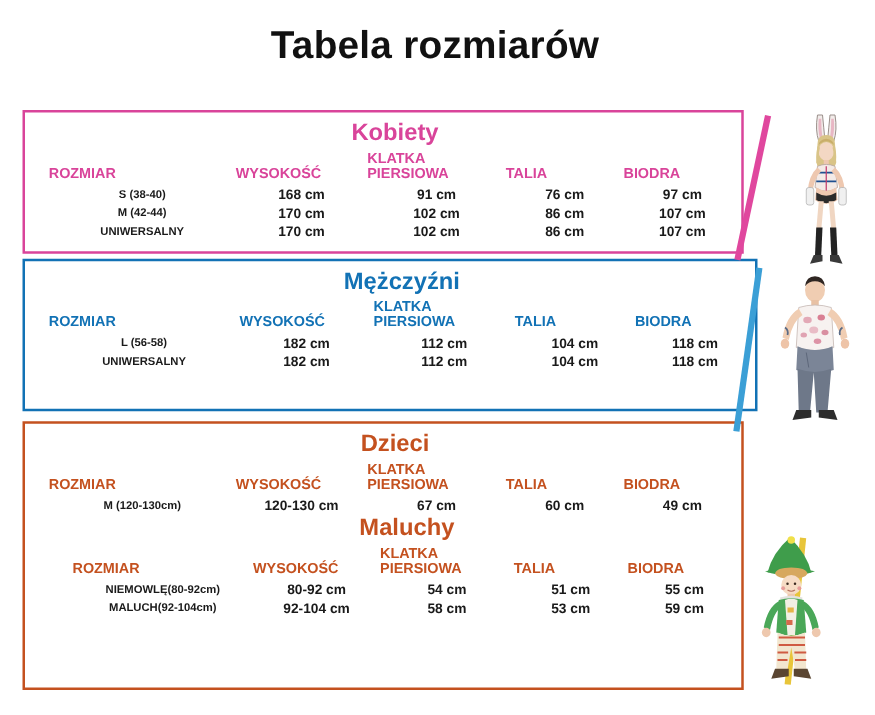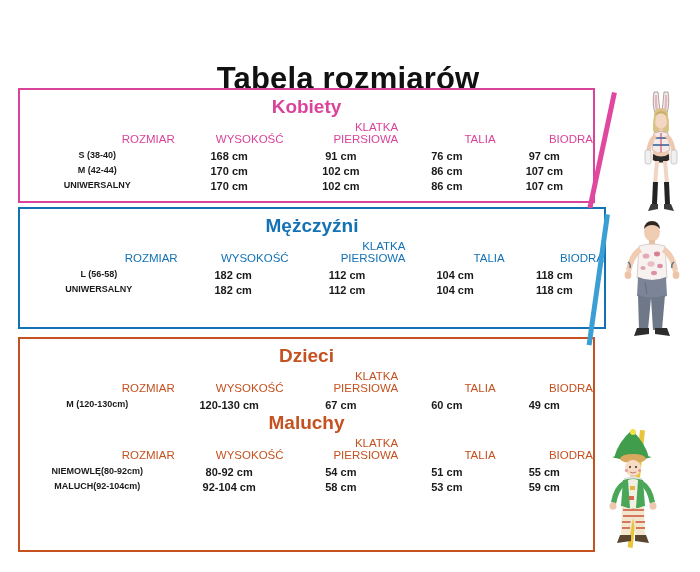--- a/index.html
+++ b/index.html
@@ -22,50 +22,50 @@
   .page-title {
     position: absolute;
     top: 18px;
     left: 0;
     width: 696px;
     text-align: center;
     font-size: 31px;
     font-weight: bold;
     color: #111111;
     letter-spacing: 0.2px;
-    margin-top: 43px;
   }
 
   
   .block {
     position: absolute;
     box-sizing: border-box;
     background: transparent;
+    padding-left: 19px;
   }
   .block.bordered {
     border-width: 2px;
     border-style: solid;
   }
   .block-title {
     text-align: center;
     font-size: 19px;
     font-weight: bold;
     margin-top: 6px;
     margin-bottom: 2px;
   }
   table.size-table {
     width: 100%;
     border-collapse: collapse;
     table-layout: fixed;
   }
   table.size-table th {
     font-size: 11.5px;
-    font-weight: normal;
+    font-weight: bold;
     padding: 1px 0 3px 0;
-    text-align: right;
+    text-align: left;
     line-height: 1.05;
     vertical-align: bottom;
   }
   table.size-table td {
     font-size: 11px;
     font-weight: bold;
     color: #1a1a1a;
     text-align: center;
     padding: 1.5px 0;
     line-height: 1.1;

